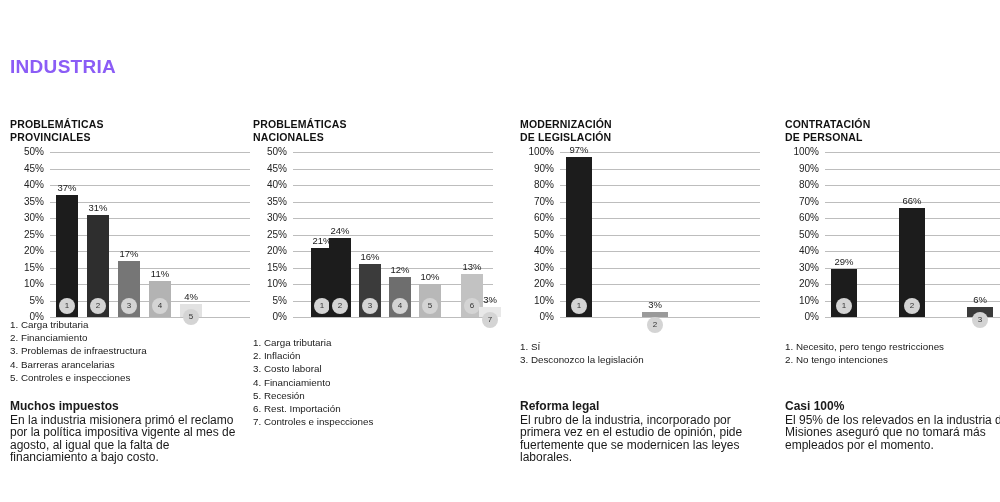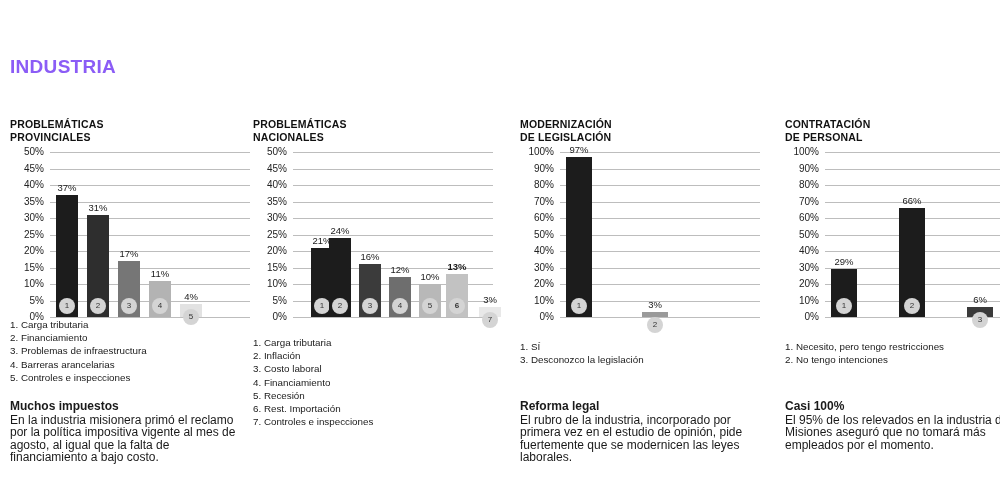--- a/index.html
+++ b/index.html
@@ -315,21 +315,21 @@
           <div class="bar-slot" style="left: 96px; width: 22px; height: 165px;">
             <div class="bar" style="height: 39.6px; background: rgb(110, 110, 110);"></div>
             <div class="bar-value" style="bottom: 41.6px;">12%</div>
             <div class="badge" style="bottom: 3px;">4</div>
           </div>
           <div class="bar-slot" style="left: 126px; width: 22px; height: 165px;">
             <div class="bar" style="height: 33px; background: rgb(184, 184, 184);"></div>
             <div class="bar-value" style="bottom: 35px;">10%</div>
             <div class="badge" style="bottom: 3px;">5</div>
           </div>
-          <div class="bar-slot" style="left: 153px; width: 22px; height: 151px; font-weight: bold;">
+          <div class="bar-slot" style="left: 168px; width: 22px; height: 151px;">
             <div class="bar" style="height: 42.9px; background: rgb(194, 194, 194);"></div>
             <div class="bar-value" style="bottom: 44.9px;">13%</div>
             <div class="badge" style="bottom: 3px;">6</div>
           </div>
           <div class="bar-slot" style="left: 186px; width: 22px; height: 165px;">
             <div class="bar" style="height: 9.9px; background: rgb(232, 232, 232);"></div>
             <div class="bar-value" style="bottom: 11.9px;">3%</div>
             <div class="badge" style="bottom: -11.1px;">7</div>
           </div>
         </div>

